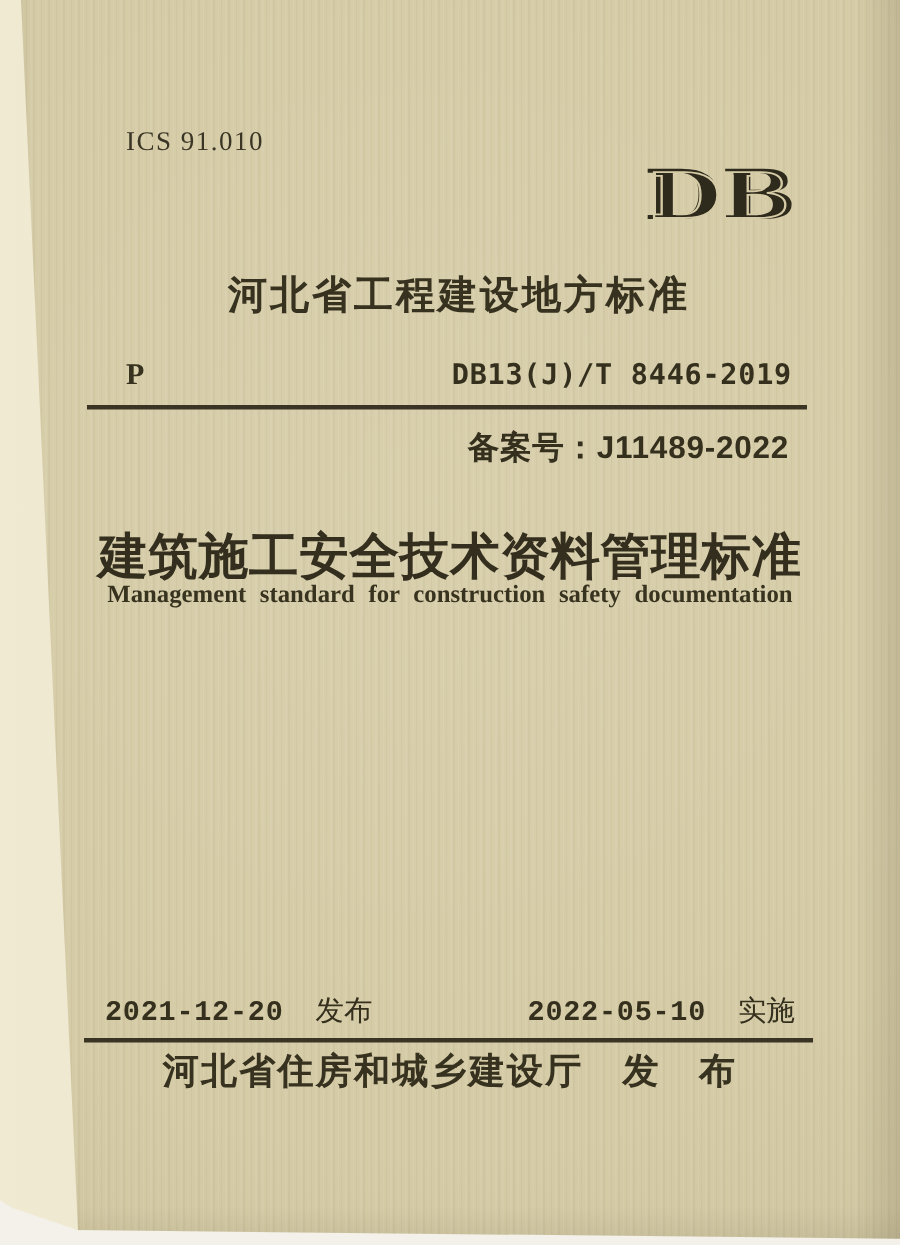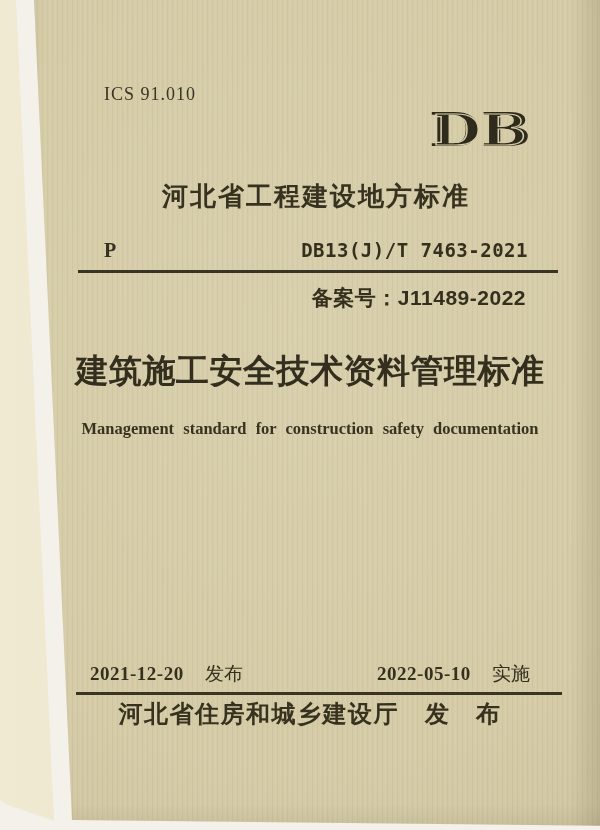--- a/index.html
+++ b/index.html
@@ -30,21 +30,20 @@
       linear-gradient(270deg, rgba(88,80,56,0.16) 0px, rgba(88,80,56,0) 30px),
       linear-gradient(0deg, rgba(88,80,56,0.10) 0px, rgba(88,80,56,0) 26px),
       repeating-linear-gradient(90deg,
         rgba(255,255,255,0.055) 0px, rgba(255,255,255,0.055) 1px,
         rgba(0,0,0,0) 1px, rgba(0,0,0,0) 2px,
         rgba(96,86,52,0.05) 2px, rgba(96,86,52,0.05) 3px,
         rgba(0,0,0,0) 3px, rgba(0,0,0,0) 5px),
       #d5cba6;
     clip-path: polygon(14px 0, 100% 0, 100% 99.5%, 52px 98.8%);
     color: #332f21;
-    margin-left: 20px;
   }
   .content { position: absolute; inset: 0; }
 
   .ics {
     position: absolute; left: 84px; top: 84px;
     font-family: "Liberation Serif", serif;
     font-size: 18px; letter-spacing: 1px; color: #3a3525;
   }
   .db-logo {
     position: absolute; top: 104px; right: 66px;
@@ -81,33 +80,33 @@
     font-size: 21px; font-weight: bold; letter-spacing: 0.5px; color: #35301e;
   }
   .title-cn {
     position: absolute; top: 349px; left: 0; right: 0;
     text-align: center;
     font-family: "Liberation Serif", serif;
     font-size: 33px; font-weight: bold; letter-spacing: 0.5px;
     color: #332e1d;
   }
   .title-en {
-    position: absolute; top: 419px; left: 0; right: 0;
+    position: absolute; top: 386px; left: 0; right: 0;
     text-align: center;
     font-family: "Liberation Serif", serif;
     font-size: 16.5px; font-weight: bold; word-spacing: 5px;
     color: #38331f;
   }
   .dates-row {
     position: absolute; top: 661px; left: 70px; right: 70px;
     display: flex; justify-content: space-between; align-items: baseline;
     font-size: 19px; color: #35301e;
   }
   .date-value {
-    font-family: Liberation Serif, serif;
+    font-family: Liberation Mono, monospace;
     font-weight: bold; letter-spacing: 0.5px; text-align: right;
   }
   .date-label { font-weight: normal; margin-left: 16px; text-align: right; }
   .rule-2 {
     position: absolute; top: 692px; left: 56px; width: 486px; height: 3px;
     background: #3a3424;
   }
   .publisher-row {
     position: absolute; top: 698px; left: 0; right: 0;
     text-align: center;
@@ -129,21 +128,21 @@
 
       <svg class="db-logo" viewBox="0 0 108 50" xmlns="http://www.w3.org/2000/svg">
         <text x="54" y="42" text-anchor="middle" font-size="46" textLength="102" lengthAdjust="spacingAndGlyphs" fill="#2e2a1c">DB</text>
         <text x="54" y="41" text-anchor="middle" font-size="42" textLength="93" lengthAdjust="spacingAndGlyphs" fill="none" stroke="#d5cba6" stroke-width="1.2">DB</text>
       </svg>
 
       <div class="standard-type">河北省工程建设地方标准</div>
 
       <div class="code-row">
         <span class="doc-class">P</span>
-        <span class="standard-code">DB13(J)/T 7463-2021</span>
+        <span class="standard-code">DB13(J)/T 8446-2019</span>
       </div>
 
       <div class="rule-1"></div>
 
       <div class="record-number">备案号：J11489-2022</div>
 
       <div class="title-cn">建筑施工安全技术资料管理标准</div>
 
       <div class="title-en">Management standard for construction safety documentation</div>
 

